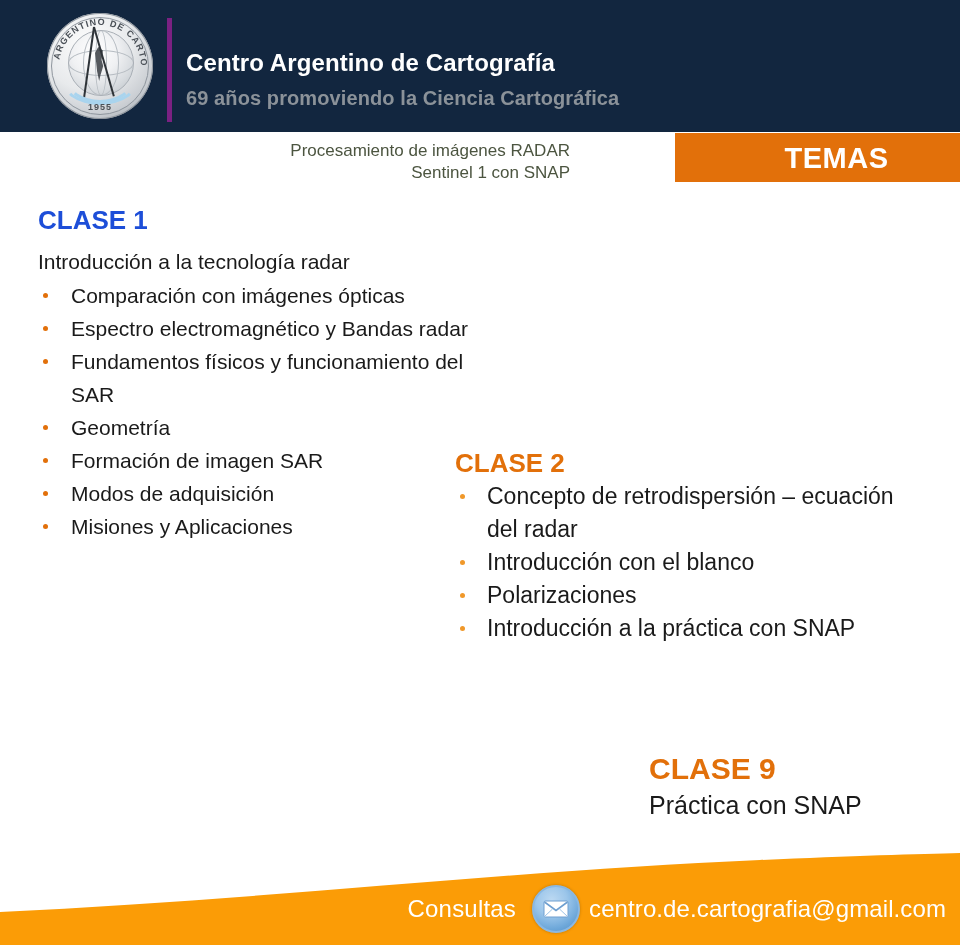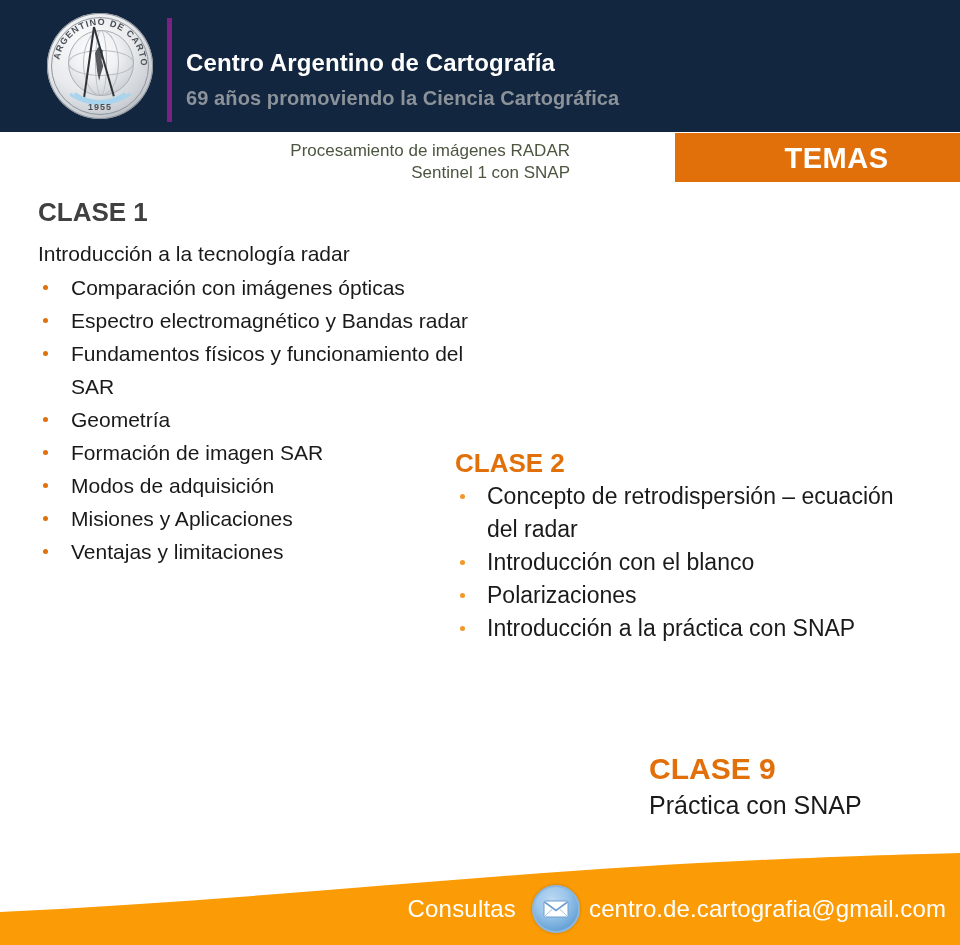--- a/index.html
+++ b/index.html
@@ -152,21 +152,21 @@
     position: absolute;
     left: 0; right: 0; top: 9px;
     text-align: center;
     font-size: 29px;
     font-weight: bold;
     color: #ffffff;
     letter-spacing: 0.5px;
   }
 
   #clase1-block { position: absolute; left: 38px; top: 196px; width: 440px; }
-  #clase1-heading { font-size: 26px; font-weight: bold; color: #404040; line-height: 32px; }
+  #clase1-heading { font-size: 26px; font-weight: bold; color: #1d4ed8; line-height: 32px; margin-top: 8px; }
   #clase1-lead { font-size: 21px; line-height: 30px; color: #1a1a1a; margin-top: 11px; }
   #clase1-list { list-style: none; margin: 2px 0 0 0; padding: 0; }
   #clase1-list li {
     position: relative;
     padding-left: 33px;
     font-size: 21px;
     line-height: 33px;
     color: #1a1a1a;
   }
   #clase1-list li .bullet {
@@ -287,21 +287,20 @@
   <div id="clase1-heading">CLASE 1</div>
   <div id="clase1-lead">Introducción a la tecnología radar</div>
   <ul id="clase1-list">
     <li><span class="bullet"></span><span>Comparación con imágenes ópticas</span></li>
     <li><span class="bullet"></span><span>Espectro electromagnético y Bandas radar</span></li>
     <li><span class="bullet"></span><span>Fundamentos físicos y funcionamiento del SAR</span></li>
     <li><span class="bullet"></span><span>Geometría</span></li>
     <li><span class="bullet"></span><span>Formación de imagen SAR</span></li>
     <li><span class="bullet"></span><span>Modos de adquisición</span></li>
     <li><span class="bullet"></span><span>Misiones y Aplicaciones</span></li>
-    <li><span class="bullet"></span><span>Ventajas y limitaciones</span></li>
   </ul>
 </div>
 
 <div id="clase2-block">
   <div id="clase2-heading">CLASE 2</div>
   <ul id="clase2-list">
     <li><span class="bullet"></span><span>Concepto de retrodispersión – ecuación del radar</span></li>
     <li><span class="bullet"></span><span>Introducción con el blanco</span></li>
     <li><span class="bullet"></span><span>Polarizaciones</span></li>
     <li><span class="bullet"></span><span>Introducción a la práctica con SNAP</span></li>

